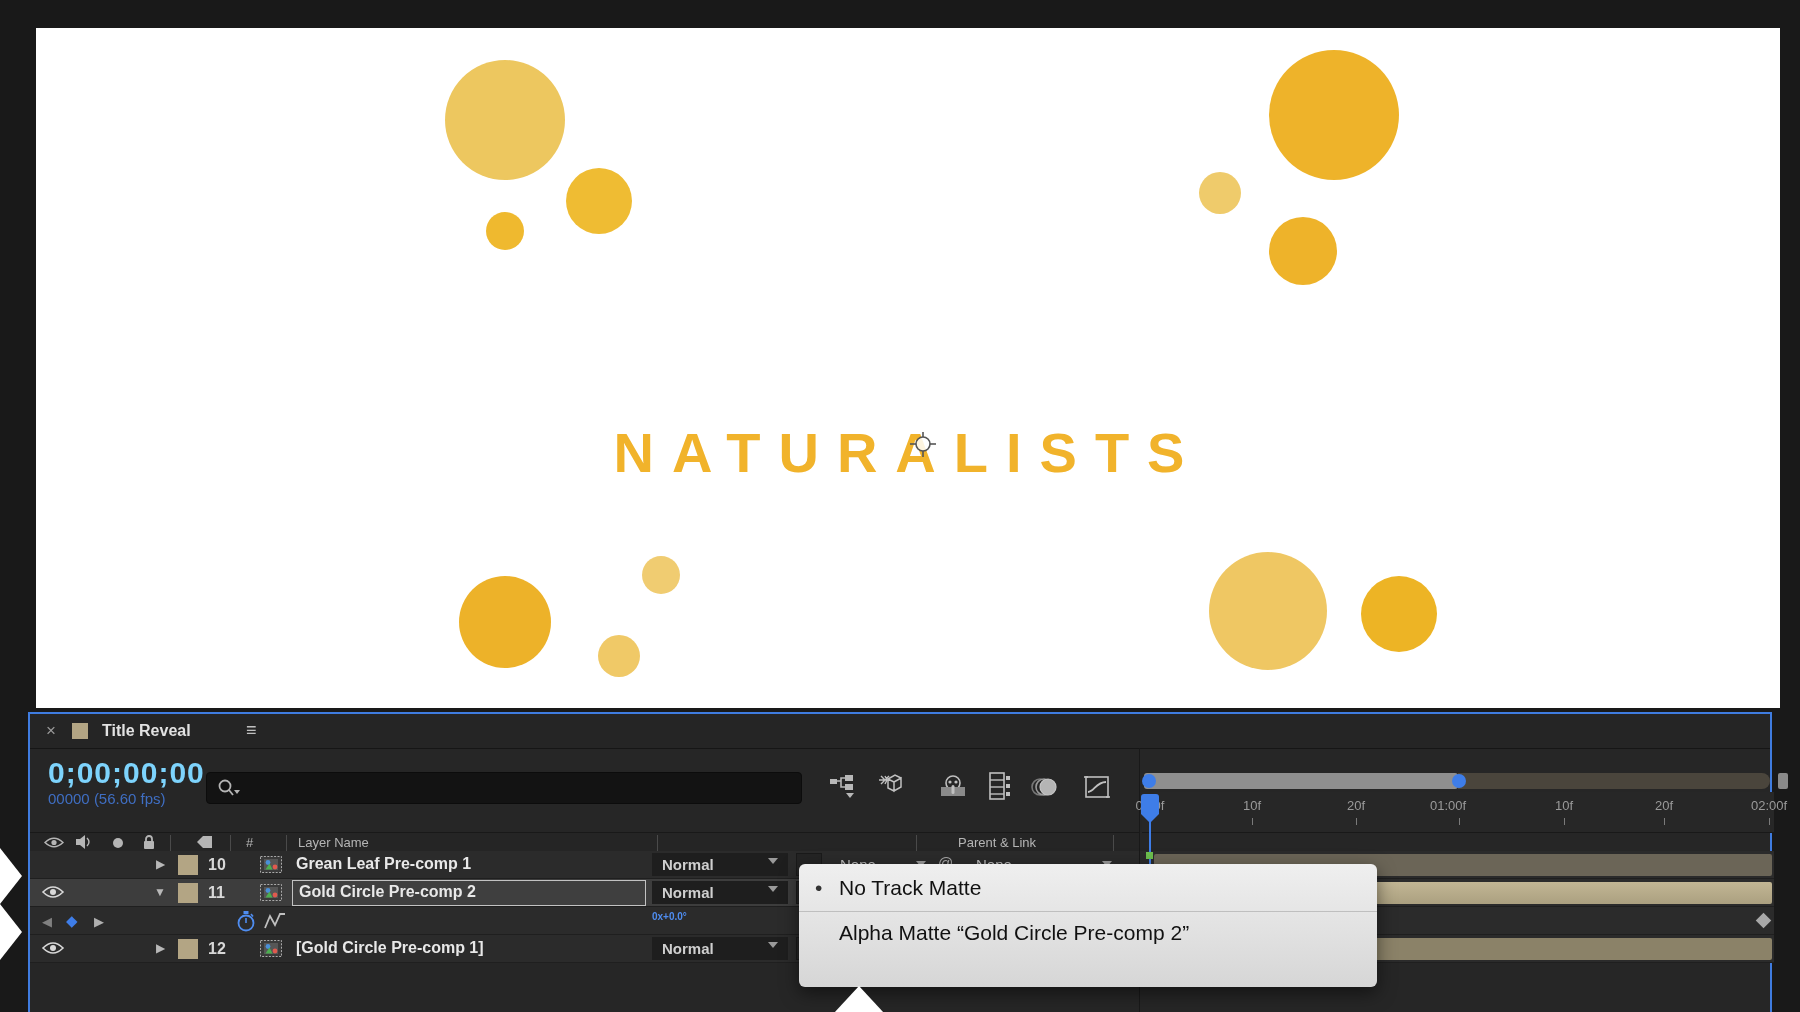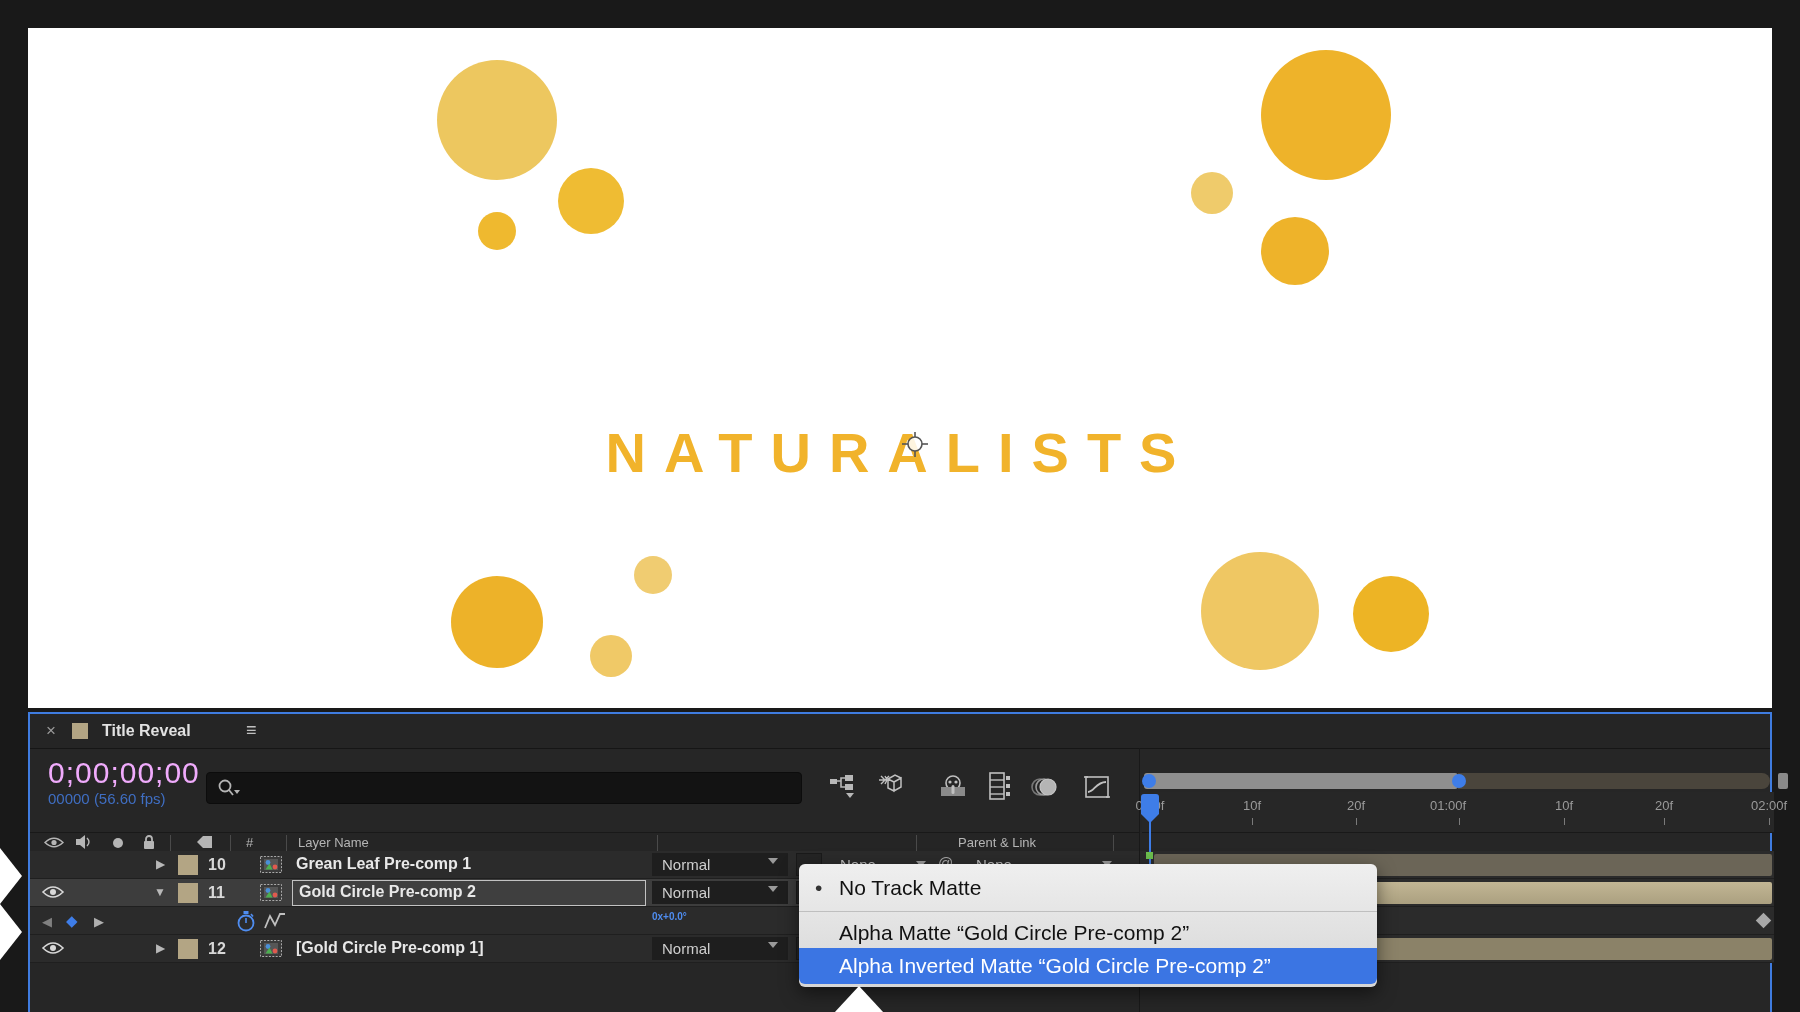--- a/index.html
+++ b/index.html
@@ -1,32 +1,32 @@
 <!DOCTYPE html>
 <html><head>
 <meta charset="utf-8">
 <style>
   html,body{margin:0;padding:0;}
   body{width:1800px;height:1012px;background:#191919;position:relative;overflow:hidden;
        font-family:"Liberation Sans", sans-serif;}
   
-  #viewer{position:absolute;left:28px;top:28px;width:1744px;height:680px;background:#ffffff;}
+  #viewer{position:absolute;left:36px;top:28px;width:1744px;height:680px;background:#ffffff;}
   .circle{position:absolute;border-radius:50%;}
   #comp-title{position:absolute;left:0;right:0;top:392px;text-align:center;
       font-weight:bold;font-size:56px;letter-spacing:18px;color:#F1B32B;}
   #rot-cursor{position:absolute;left:872px;top:402px;}
   
   #panel{position:absolute;left:28px;top:712px;width:1744px;height:300px;background:#262626;
       border:2px solid #3F7CE0;border-bottom:none;box-sizing:border-box;color:#cfcfcf;font-size:15px;}
   #tabbar{position:absolute;left:0;top:0;right:0;height:34px;background:#252525;border-bottom:1px solid #161616;}
   #tab-close{position:absolute;left:16px;top:7px;color:#9a9a9a;font-size:17px;}
   #tab-swatch{position:absolute;left:42px;top:9px;width:16px;height:16px;background:#B3A584;}
   #tab-title{position:absolute;left:72px;top:8px;font-weight:bold;font-size:16px;color:#e2e2e2;}
   #tab-menu{position:absolute;left:216px;top:6px;color:#c0c0c0;font-size:18px;}
-  #timecode{position:absolute;left:18px;top:42px;color:#f0abfc;font-weight:normal;font-size:30px;letter-spacing:1px;}
+  #timecode{position:absolute;left:18px;top:42px;color:#7dd3fc;font-weight:bold;font-size:30px;letter-spacing:1px;}
   #framecount{position:absolute;left:18px;top:76px;color:#3F6EC2;font-size:15px;}
   #searchbox{position:absolute;left:176px;top:58px;width:594px;height:30px;background:#131313;
       border:1px solid #0c0c0c;border-radius:4px;}
   #searchbox .mag{position:absolute;left:10px;top:5px;}
   .tool-ico{position:absolute;top:56px;width:34px;height:34px;display:flex;align-items:center;justify-content:center;}
   
   #colhead{position:absolute;left:0;top:118px;width:1109px;height:20px;background:#252525;
       border-top:1px solid #191919;border-bottom:1px solid #191919;font-size:13px;color:#b5b5b5;}
   .hdiv{position:absolute;top:2px;height:16px;width:1px;background:#4a4a4a;}
   
@@ -34,21 +34,21 @@
   .row.sel{background:#3D3D3D;}
   .rowbg-r{position:absolute;left:1109px;width:635px;height:28px;background:#2B2B2B;border-bottom:1px solid #1f1f1f;box-sizing:border-box;}
   .c-eye{position:absolute;left:12px;top:5px;}
   .c-arrow{position:absolute;left:126px;top:6px;color:#b8b8b8;font-size:12px;}
   .c-swatch{position:absolute;left:148px;top:4px;width:20px;height:20px;background:#B3A584;}
   .c-num{position:absolute;left:178px;top:5px;font-weight:bold;color:#d8d8d8;font-size:16px;}
   .c-ico{position:absolute;left:230px;top:5px;}
   .c-name{position:absolute;left:266px;top:4px;font-weight:bold;color:#e8e8e8;font-size:16px;white-space:nowrap;}
   .namebox{position:absolute;left:262px;top:1px;width:352px;height:24px;border:1px solid #c2c2c2;background:#3F3F3F;}
   .namebox .c-name{left:6px;top:2px;}
-  .c-mode{position:absolute;left:622px;top:2px;width:136px;height:23px;background:#1E1E1E;}
+  .c-mode{position:absolute;left:622px;top:2px;width:136px;height:23px;background:#1E1E1E;font-weight:bold;}
   .c-mode .lbl{position:absolute;left:10px;top:3px;color:#cfcfcf;}
   .c-mode .chv{position:absolute;right:10px;top:5px;width:0;height:0;border-left:5px solid transparent;
       border-right:5px solid transparent;border-top:6px solid #9a9a9a;}
   .c-tmbox{position:absolute;left:766px;top:2px;width:26px;height:23px;background:#242424;border:1px solid #1a1a1a;box-sizing:border-box;}
   .c-tm{position:absolute;left:806px;top:2px;width:96px;height:23px;}
   .c-tm .lbl{position:absolute;left:4px;top:3px;color:#bdbdbd;}
   .c-pw{position:absolute;left:908px;top:3px;color:#a8a8a8;font-size:15px;}
   .c-parent{position:absolute;left:938px;top:2px;width:150px;height:23px;}
   .c-parent .lbl{position:absolute;left:8px;top:3px;color:#bdbdbd;}
   .chv2{position:absolute;right:6px;top:8px;width:0;height:0;border-left:5px solid transparent;
@@ -378,22 +378,19 @@
   <span class="kdiamond" style="left:1728px;top:201px"></span>
 
   <div id="tm-menu">
       <div class="menu-item" style="top: 7px;">
         <span class="dot">•</span>
         <span class="txt">No Track Matte</span>
       </div>
       <div class="menu-item" style="top: 52px;">
         <span class="txt">Alpha Matte “Gold Circle Pre-comp 2”</span>
       </div>
-      <div class="menu-item" style="top: 84px; background: rgb(59, 117, 227); color: rgb(255, 255, 255); border-radius: 0px 0px 6px 6px; height: 36px; line-height: 36px;">
-        <span class="txt">Alpha Inverted Matte “Gold Circle Pre-comp 2”</span>
-      </div>
       <div class="menu-sep"></div>
     </div>
 </div>
 
 <div id="cursor-tri"></div>
 <div class="edge-chev" style="top:848px"></div>
 <div class="edge-chev" style="top:904px"></div>
 
 </body></html>

